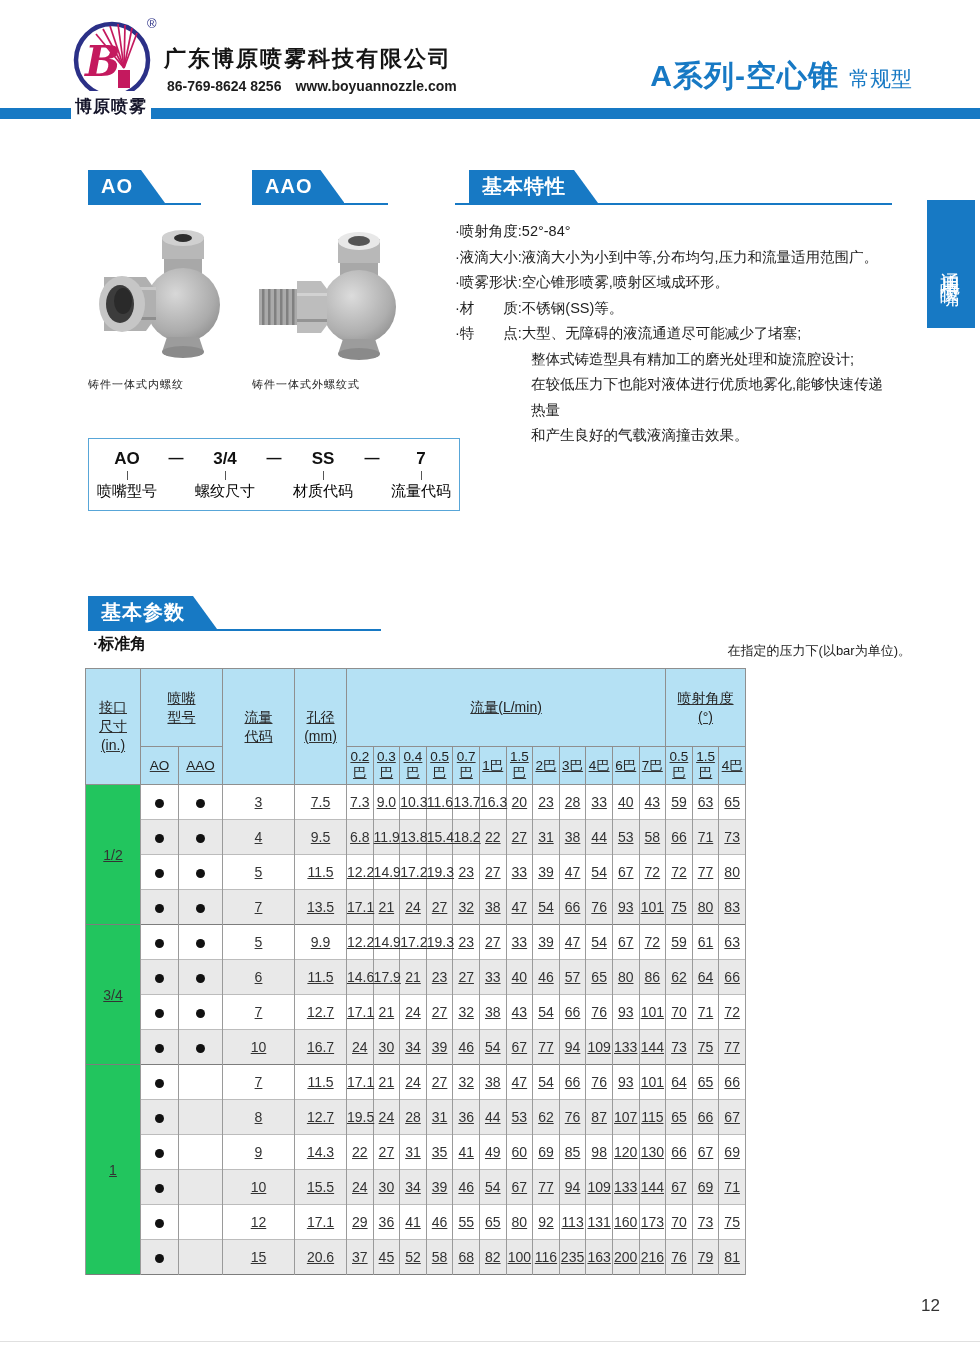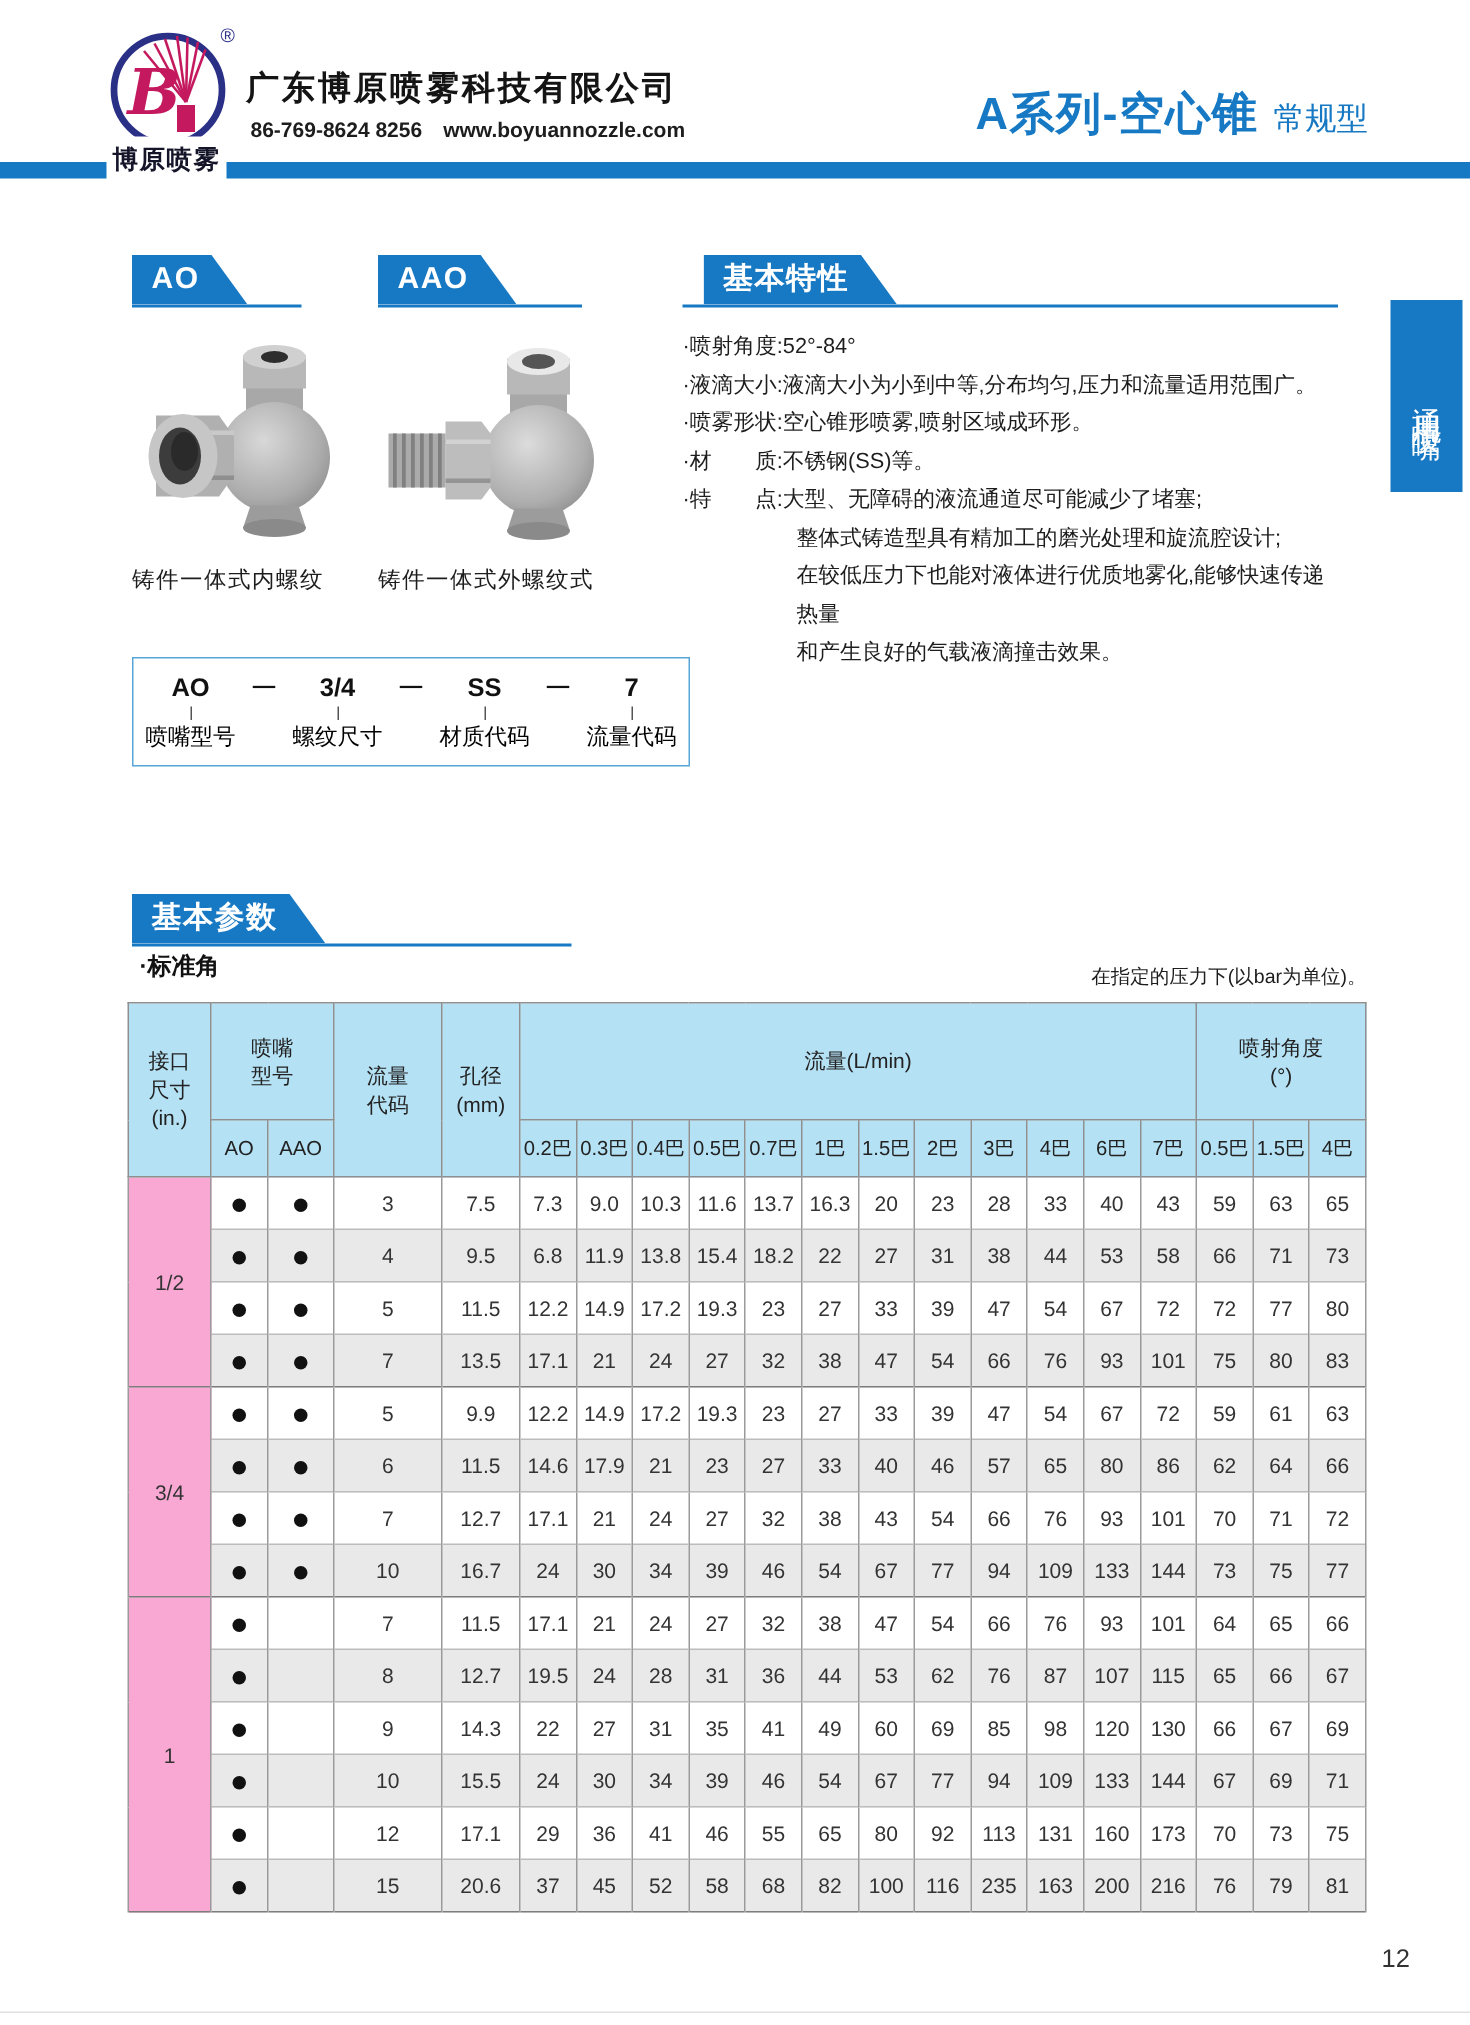--- a/index.html
+++ b/index.html
@@ -34,21 +34,21 @@
   .tab{display:inline-block;background:var(--accent);color:#fff;font-weight:bold;font-size:20px;line-height:33px;
        padding:0 32px 0 13px;clip-path:polygon(0 0,calc(100% - 24px) 0,100% 100%,0 100%);letter-spacing:1px;}
 
   
   .product{position:absolute;top:170px;}
   #product-ao{left:88px;}
   #product-ao .tab-row{width:113px;}
   #product-aao{left:252px;}
   #product-aao .tab-row{width:136px;}
   .product-img{width:150px;height:148px;margin-top:16px;display:flex;align-items:center;justify-content:center;}
-  .caption{font-size:15px;color:#1d1d1d;margin-top:8px;white-space:nowrap;letter-spacing:1px;}
+  .caption{font-size:11px;color:#1d1d1d;margin-top:8px;white-space:nowrap;letter-spacing:1px;}
 
   
   #features{position:absolute;left:455px;top:170px;width:437px;}
   #features .tab-row{width:437px;padding-left:14px;}
   .feature-list{margin-top:14px;font-size:14.5px;color:#1d1d1d;line-height:25.5px;}
   .feature-line.indent{padding-left:76px;}
 
   
   #ordering{position:absolute;left:88px;top:424px;width:372px;}
   #ordering .tab-row{width:372px;}
@@ -60,31 +60,31 @@
   .order-label{font-size:15px;text-align:center;color:#000000;}
   .order-note{margin-top:12px;font-size:13.5px;color:#1d1d1d;}
 
   
   #params{position:absolute;left:88px;top:596px;width:293px;}
   #params .tab-row{width:293px;}
   .std-angle{position:absolute;left:93px;top:634px;font-size:16px;font-weight:bold;color:#111;}
   .pressure-note{position:absolute;right:69px;top:642px;font-size:13px;color:#1d1d1d;}
 
   
-  .param-table{position:absolute;left:85px;top:668px;width:826px;border-collapse:collapse;table-layout:fixed;
-               font-size:14px;color:#333;border:1px solid #7d7d7d;}
+  .param-table{position:absolute;left:85px;top:668px;width:661px;border-collapse:collapse;table-layout:fixed;
+               font-size:14px;color:#333;border:1px solid #7d7d7d;text-decoration:underline;}
   .param-table th{background:var(--th-bg);font-weight:normal;color:#222;border:1px solid #8f8f8f;text-align:center;padding:0;}
   .param-table th.h1{height:78px;}
   .param-table th.h2{height:38px;font-size:13.5px;}
   .pre{white-space:pre-line;line-height:19px;}
   .param-table td{border-left:1px solid #9a9a9a;border-right:1px solid #9a9a9a;border-top:1px solid #bcbcbc;
                   text-align:center;height:35px;padding:0;}
   .param-table tr.group-first td{border-top:1px solid #7d7d7d;}
   .param-table tr.alt td{background:var(--row-alt);}
-  .param-table td.size-cell{background:#f9a8d4;}
+  .param-table td.size-cell{background:#22c55e;}
   .dot{display:inline-block;width:9px;height:9px;border-radius:50%;background:#111;vertical-align:middle;}
 
   .page-num{position:absolute;right:40px;top:1296px;font-size:17px;color:#333;}
   .bottom-line{position:absolute;left:0;top:1341px;width:980px;height:1px;background:#e0e0e0;}
 </style>
 </head>
 <body>
 
 <div class="page">
 

